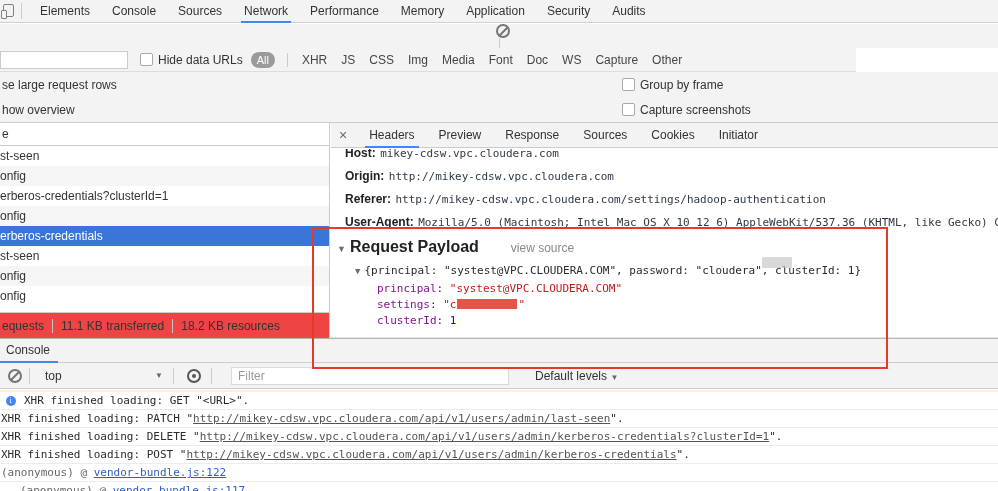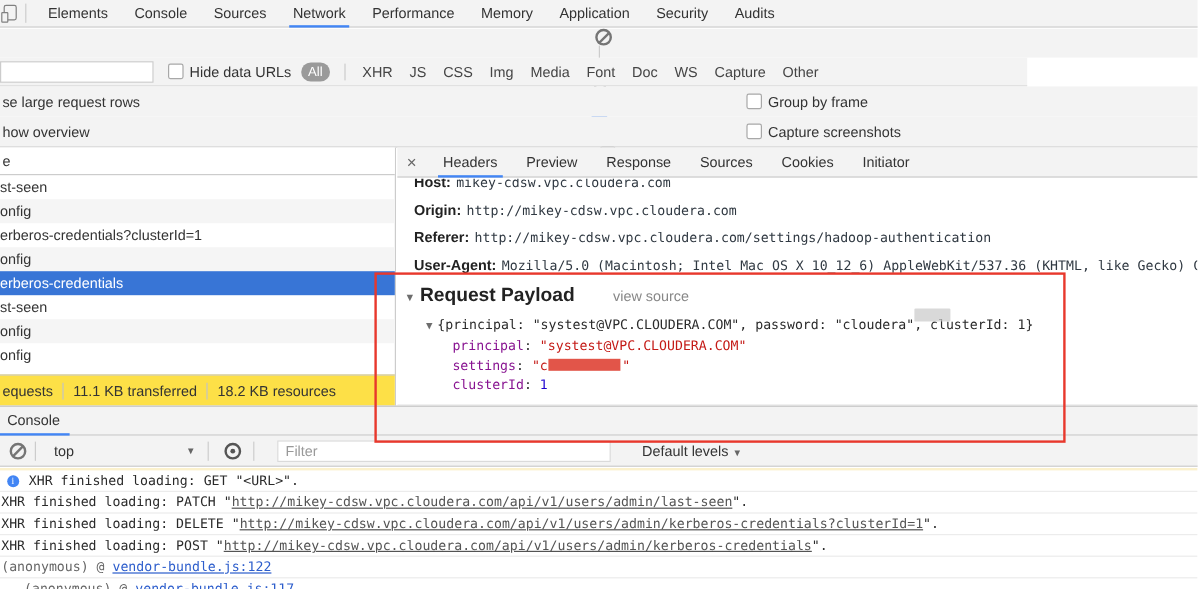--- a/index.html
+++ b/index.html
@@ -45,21 +45,21 @@
   .optrow .left-label { font-size:12px; color:#333; margin-left:2px; }
   .optrow .right-opt { position:absolute; left:622px; display:flex; align-items:center; }
   .chrome-border { position:absolute; left:0; top:122px; width:998px; height:1px; background:#ccc; }
 
   
   .leftpanel { position:absolute; left:0; top:123px; width:330px; height:215px; background:#fff; border-right:1px solid #ccc; }
   .nl-header { height:23px; border-bottom:1px solid #ccc; font-size:12px; color:#333; line-height:23px; padding-left:2px; background:#fff; }
   .nrow { height:20px; line-height:20px; font-size:12px; color:#333; padding-left:0; white-space:nowrap; overflow:hidden; }
   .nrow.alt { background:#f5f5f5; }
   .nrow.selected { background:#3875d6; color:#fff; }
-  .nsummary { position:absolute; left:0; bottom:0; width:329px; height:26px; background:#fde047; border-top:1px solid #ccc;
+  .nsummary { position:absolute; left:0; bottom:0; width:329px; height:26px; background:#ef4444; border-top:1px solid #ccc;
     display:flex; align-items:center; font-size:12px; color:#333; }
   .nsummary .s-item { margin:0 8px; white-space:nowrap; }
   .nsummary .s-sep { width:1px; height:14px; background:#c4c4c4; }
 
   
   .rightpanel { position:absolute; left:331px; top:123px; width:667px; height:215px; background:#fff; overflow:hidden; }
   .dtabs { height:25px; background:#f3f3f3; border-bottom:1px solid #ccc; display:flex; align-items:center; }
   .dclose { font-size:14px; color:#666; padding:0 10px 0 8px; }
   .dtab { padding:0 12px; font-size:12px; color:#333; height:25px; line-height:25px; position:relative; white-space:nowrap; }
   .dtab.active::after { content:""; position:absolute; left:8px; right:8px; bottom:0; height:2px; background:#4285f4; }

